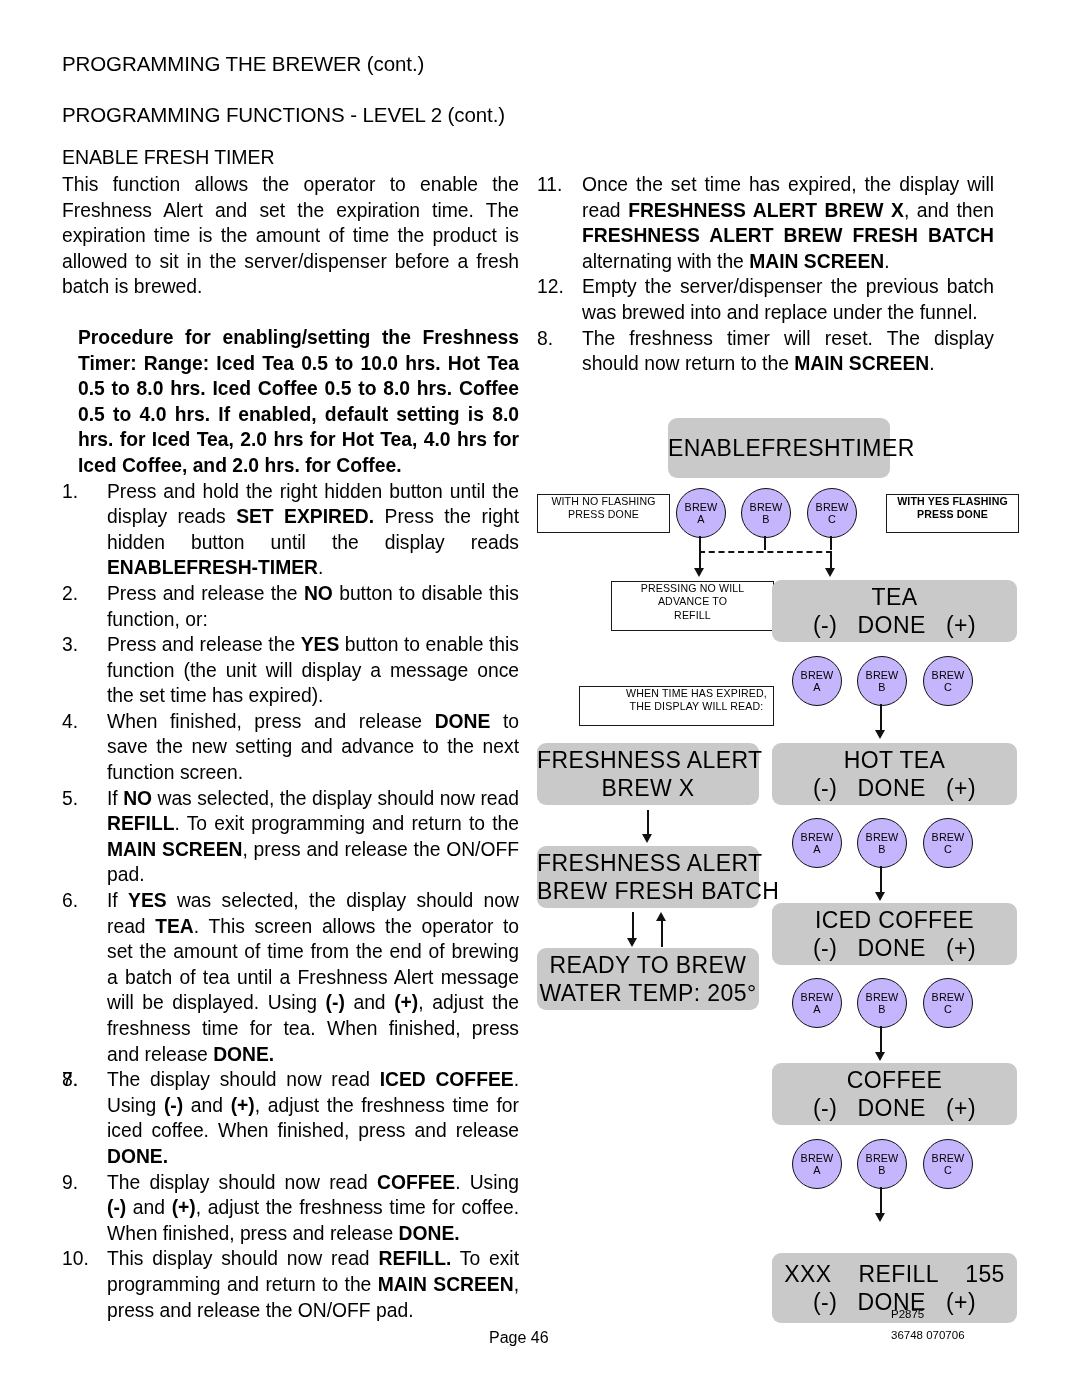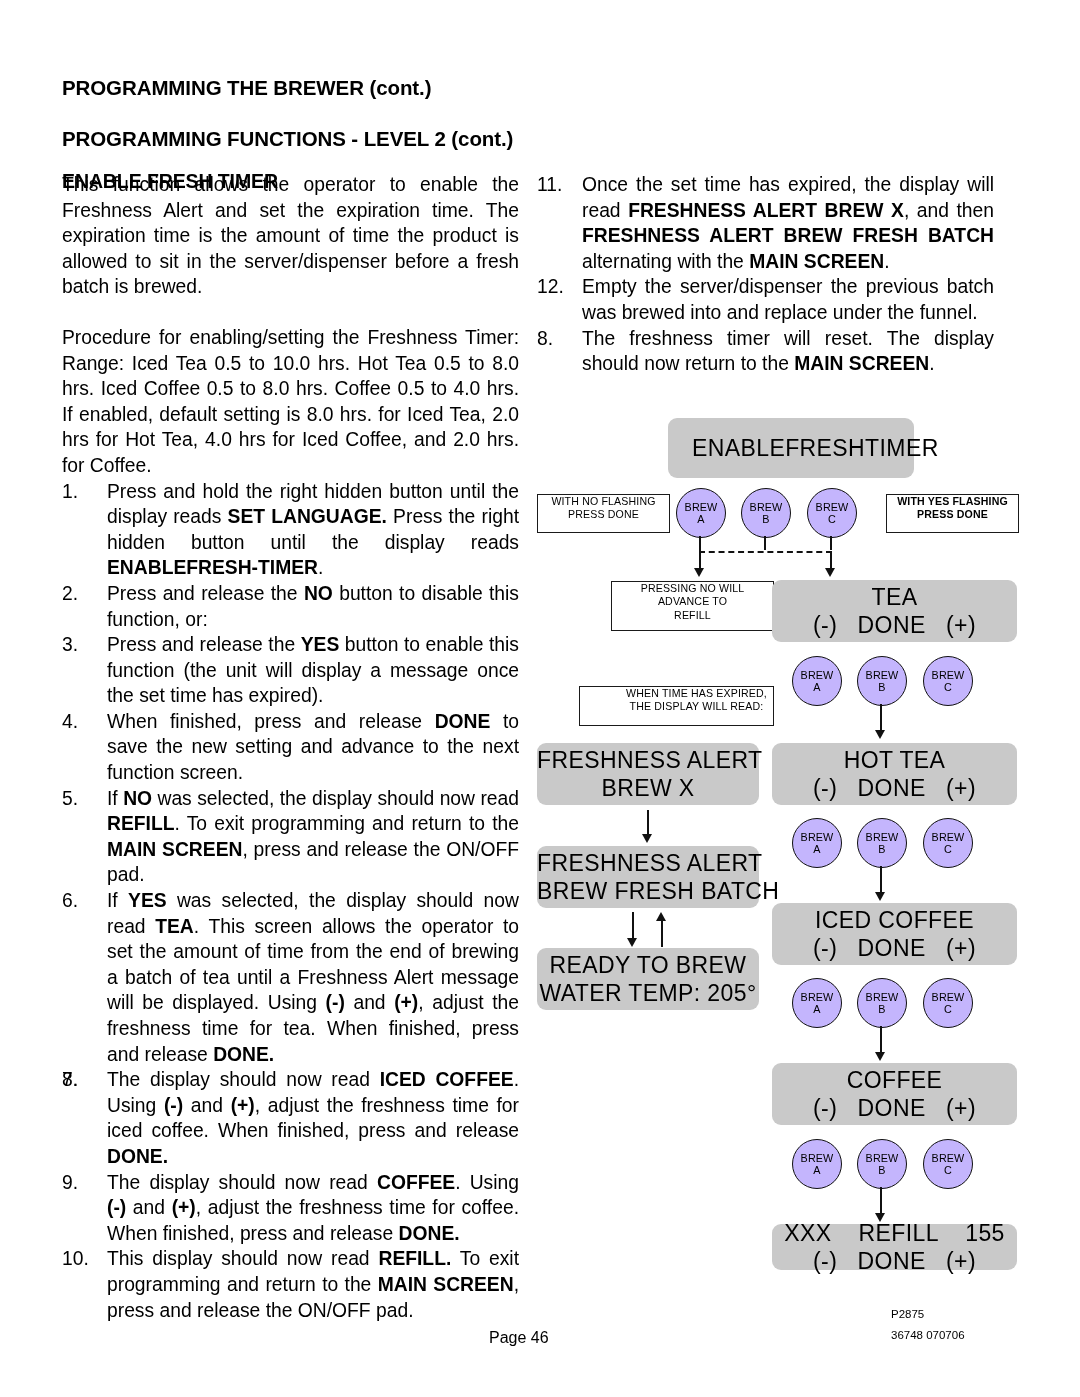--- a/index.html
+++ b/index.html
@@ -4,21 +4,21 @@
 <style>
   html,body{margin:0;padding:0;background:#fff;}
   body{
     width:1080px;height:1397px;position:relative;overflow:hidden;
     font-family:"Liberation Sans", sans-serif;color:#000;
   }
   
   #page{position:absolute;inset:0;}
 
   
-  .hdr{position:absolute;font-weight:bold;letter-spacing:-0.1px;margin-top:24px;}
+  .hdr{position:absolute;font-weight:normal;letter-spacing:-0.1px;}
   #h-brewer{left:62px;top:52px;font-size:20.5px;}
   #h-level{left:62px;top:103px;font-size:20.5px;}
   #h-enable{left:62px;top:146px;font-size:19.5px;}
 
   
   .col{position:absolute;width:457px;font-size:19.3px;line-height:25.6px;}
   #colL{left:62px;top:172px;}
   #colR{left:537px;top:172px;}
 
   .para{text-align:justify;margin:0 0 0 0;}
@@ -77,23 +77,23 @@
 
 <div id="page">
 
   <div class="hdr" id="h-brewer">PROGRAMMING THE BREWER (cont.)</div>
   <div class="hdr" id="h-level">PROGRAMMING FUNCTIONS - LEVEL  2 (cont.)</div>
   <div class="hdr" id="h-enable">ENABLE FRESH TIMER</div>
 
   <div class="col" id="colL">
     <p class="para">This function allows the operator to enable the Freshness Alert and set the expiration time.  The expiration time is the amount of time the product is allowed to sit in the server/dispenser before a fresh batch is brewed.</p>
     <div class="spacer"></div>
-    <p class="para" style="font-weight:normal;">Procedure for enabling/setting the Freshness Timer: Range:  Iced Tea 0.5 to 10.0 hrs.  Hot Tea 0.5 to 8.0 hrs.  Iced Coffee 0.5 to 8.0 hrs. Coffee 0.5 to 4.0 hrs. If enabled, default setting is 8.0 hrs. for Iced Tea, 2.0 hrs for Hot Tea, 4.0 hrs for Iced Coffee, and 2.0 hrs. for Coffee.</p>
+    <p class="para" style="font-weight:bold;margin-left:16px;">Procedure for enabling/setting the Freshness Timer: Range:  Iced Tea 0.5 to 10.0 hrs.  Hot Tea 0.5 to 8.0 hrs.  Iced Coffee 0.5 to 8.0 hrs. Coffee 0.5 to 4.0 hrs. If enabled, default setting is 8.0 hrs. for Iced Tea, 2.0 hrs for Hot Tea, 4.0 hrs for Iced Coffee, and 2.0 hrs. for Coffee.</p>
     <ol class="steps" id="steps-left">
-        <li><span class="num">1.</span><span>Press and hold the right hidden button until the display reads <b>SET LANGUAGE.</b> Press the right hidden button until the display reads <b>ENABLEFRESH-TIMER</b>.</span></li>
+        <li><span class="num">1.</span><span>Press and hold the right hidden button until the display reads <b>SET EXPIRED.</b> Press the right hidden button until the display reads <b>ENABLEFRESH-TIMER</b>.</span></li>
         <li><span class="num">2.</span><span>Press and release the <b>NO</b> button to disable this function, or:</span></li>
         <li><span class="num">3.</span><span>Press and release the <b>YES</b> button to enable this function (the unit will display a message once the set time has expired).</span></li>
         <li><span class="num">4.</span><span>When finished, press and release <b>DONE</b> to save the new setting and advance to the next function screen.</span></li>
         <li><span class="num">5.</span><span>If <b>NO</b> was selected, the display should now read <b>REFILL</b>. To exit programming and return to the <b>MAIN SCREEN</b>, press and release the ON/OFF pad.</span></li>
         <li><span class="num">6.</span><span>If <b>YES</b> was selected, the display should now read <b>TEA</b>.  This screen allows the operator to set the amount of time from the end of brewing a batch of tea until a Freshness Alert message will be displayed. Using <b>(-)</b> and <b>(+)</b>, adjust the freshness time for tea. When finished, press and release <b>DONE.</b></span></li>
         <li><span class="num">7.</span></li>
         <li><span class="num">8.</span><span>The display should now read <b>ICED COFFEE</b>. Using <b>(-)</b> and <b>(+)</b>, adjust the freshness time for iced coffee. When finished, press and release <b>DONE.</b></span></li>
         <li><span class="num">9.</span><span>The display should now read <b>COFFEE</b>. Using <b>(-)</b> and <b>(+)</b>, adjust the freshness time for coffee. When finished, press and release <b>DONE.</b></span></li>
         <li><span class="num">10.</span><span>This display should now read <b>REFILL.</b> To exit programming and return to the <b>MAIN SCREEN</b>, press and release the ON/OFF pad.</span></li>
       </ol>
@@ -102,21 +102,21 @@
   <div class="col" id="colR">
     <ol class="steps" id="steps-right">
         <li><span class="num">11.</span><span>Once the set time has expired, the display will read <b>FRESHNESS ALERT BREW X</b>, and then <b>FRESHNESS ALERT BREW FRESH BATCH</b> alternating with the <b>MAIN SCREEN</b>.</span></li>
         <li><span class="num">12.</span><span>Empty the server/dispenser the previous batch was brewed into and replace under the funnel.</span></li>
         <li><span class="num">8.</span><span>The freshness timer will reset.  The display should now return to the <b>MAIN SCREEN</b>.</span></li>
       </ol>
   </div>
 
   <div id="diagram">
 
-    <div class="lcd" id="lcd-enable" style="left:131px;top:0px;width:222px;height:60px;padding-left:24px;">
+    <div class="lcd" id="lcd-enable" style="left:131px;top:0px;width:222px;height:60px;">
       <span class="r1">ENABLEFRESHTIMER</span>
     </div>
 
     <div class="note" style="left:0px;top:76px;width:131px;height:37px;">
       <span>WITH NO FLASHING</span>
       <span>PRESS DONE</span>
     </div>
     <div class="note" style="left:349px;top:76px;width:131px;height:37px;font-weight:bold;">
       <span>WITH YES FLASHING</span>
       <span>PRESS DONE</span>
@@ -251,21 +251,21 @@
       <span>BREW</span>
       <span>B</span>
     </div>
     <div class="brew" style="left:386px;top:721px;">
       <span>BREW</span>
       <span>C</span>
     </div>
     <div class="vline" style="left:343px;top:769px;height:28px;"></div>
     <div class="arrow-d" style="left:338px;top:795px;"></div>
 
-    <div class="lcd" style="left:235px;top:806px;width:245px;height:46px;">
+    <div class="lcd" style="left:235px;top:835px;width:245px;height:70px;">
       <span class="r1">XXX    REFILL    155</span>
       <span class="r2">(-)   DONE   (+)</span>
     </div>
 
   </div>
 
   <div id="pagenum">Page 46</div>
   <div id="code1">P2875</div>
   <div id="code2">36748 070706</div>
 

